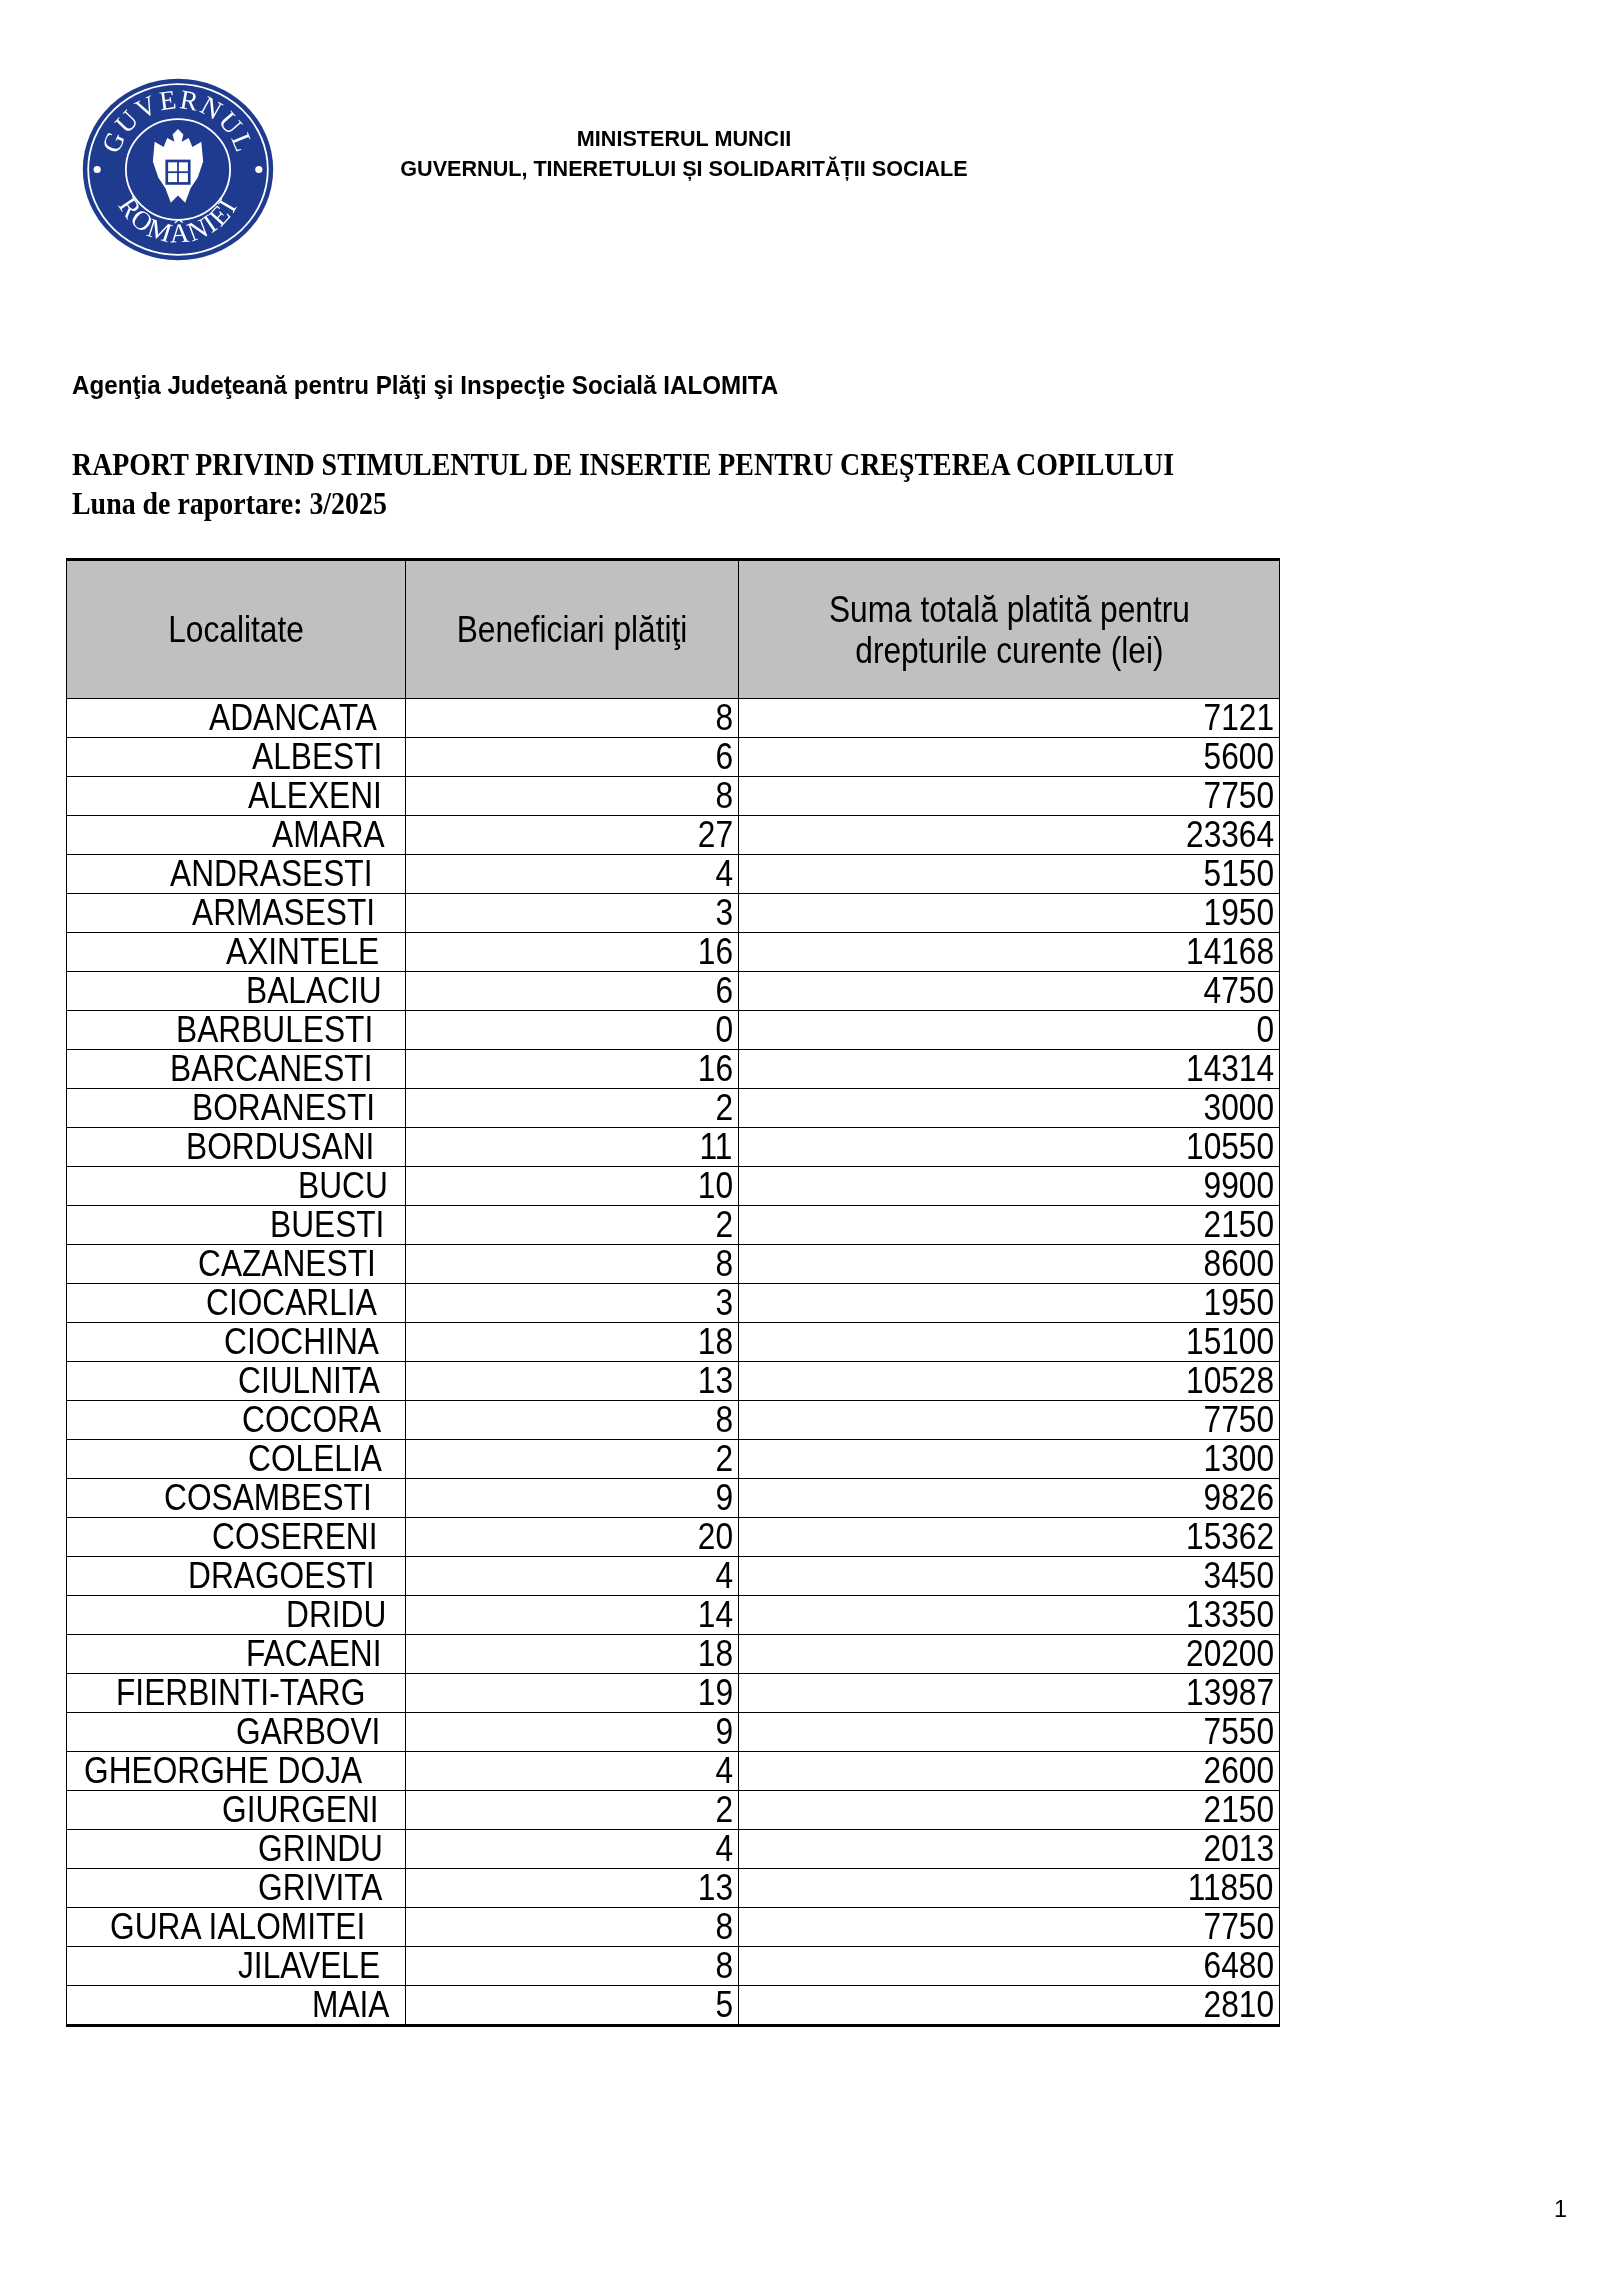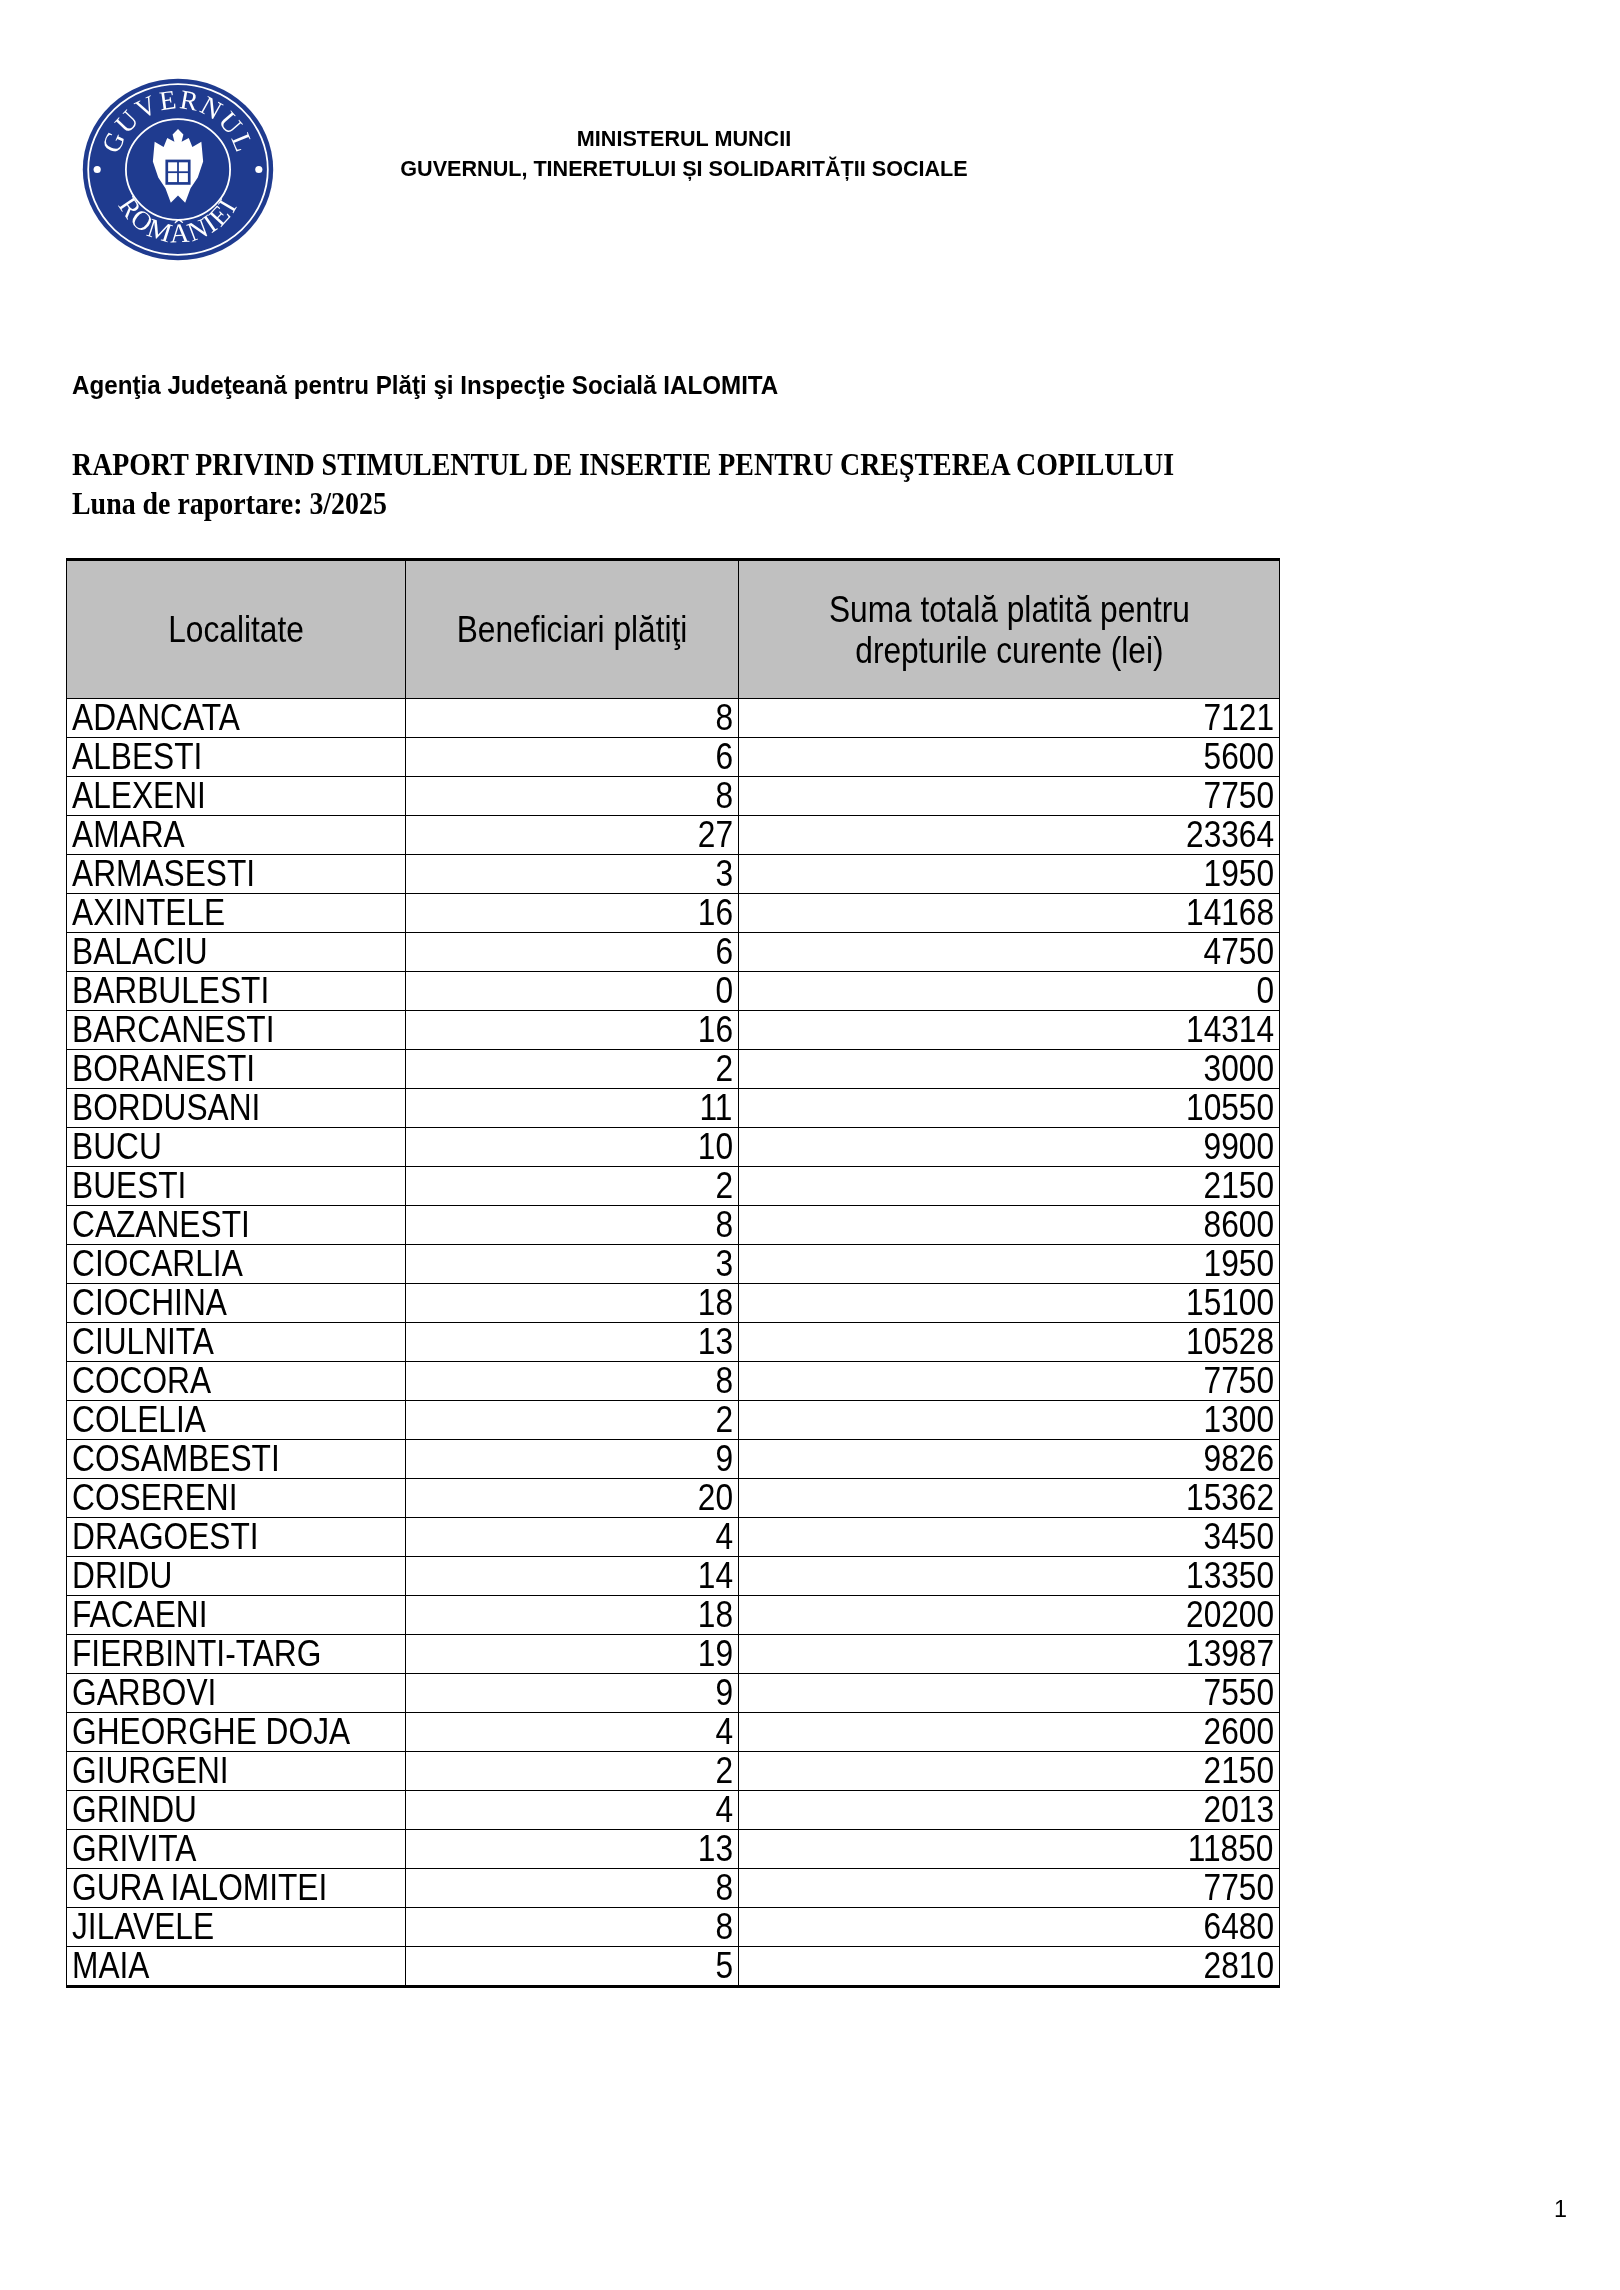--- a/index.html
+++ b/index.html
@@ -12,21 +12,21 @@
   .subtitle { position: absolute; left: 72px; top: 484px; font-family: "Liberation Serif", serif; font-weight: bold; font-size: 31px; line-height: 40px; transform: scaleX(0.90); transform-origin: left; }
   table.report { position: absolute; left: 66px; top: 558px; border-collapse: collapse; width: 1213px; table-layout: fixed;
     font-family: "Liberation Sans", sans-serif; font-size: 36px; }
   table.report col.c1 { width: 339px; }
   table.report col.c2 { width: 333px; }
   table.report col.c3 { width: 541px; }
   table.report th { background: #c0c0c0; font-weight: normal; height: 137px; border: 1.8px solid #000; padding: 0 12.6px;
     line-height: 41px; vertical-align: middle; text-align: center; }
   table.report td { height: 38px; border: 1.8px solid #000; padding: 0 5.4px; line-height: 38px; white-space: nowrap; }
   table.report tr.hdr th { border-top: 3.6px solid #000; }
-  table.report td.name { text-align: left; }
+  table.report td.name { text-align: right; }
   table.report td.num { text-align: right; }
   table.report tbody tr:last-child td { border-bottom: 3.6px solid #000; }
   .cond { display: inline-block; transform: scaleX(0.88); }
   .cond.l { transform-origin: left; }
   .cond.r { transform-origin: right; }
   .pagenum { position: absolute; left: 1554px; top: 2196px; font-family: "Liberation Sans", sans-serif; font-size: 23.4px; }
 </style>
 </head>
 <body>
 
@@ -95,20 +95,25 @@
         <td class="name"><span class="cond l">ALEXENI</span></td>
         <td class="num"><span class="cond r">8</span></td>
         <td class="num"><span class="cond r">7750</span></td>
       </tr>
       <tr>
         <td class="name"><span class="cond l">AMARA</span></td>
         <td class="num"><span class="cond r">27</span></td>
         <td class="num"><span class="cond r">23364</span></td>
       </tr>
       <tr>
+        <td class="name"><span class="cond l">ANDRASESTI</span></td>
+        <td class="num"><span class="cond r">4</span></td>
+        <td class="num"><span class="cond r">5150</span></td>
+      </tr>
+      <tr>
         <td class="name"><span class="cond l">ARMASESTI</span></td>
         <td class="num"><span class="cond r">3</span></td>
         <td class="num"><span class="cond r">1950</span></td>
       </tr>
       <tr>
         <td class="name"><span class="cond l">AXINTELE</span></td>
         <td class="num"><span class="cond r">16</span></td>
         <td class="num"><span class="cond r">14168</span></td>
       </tr>
       <tr>

